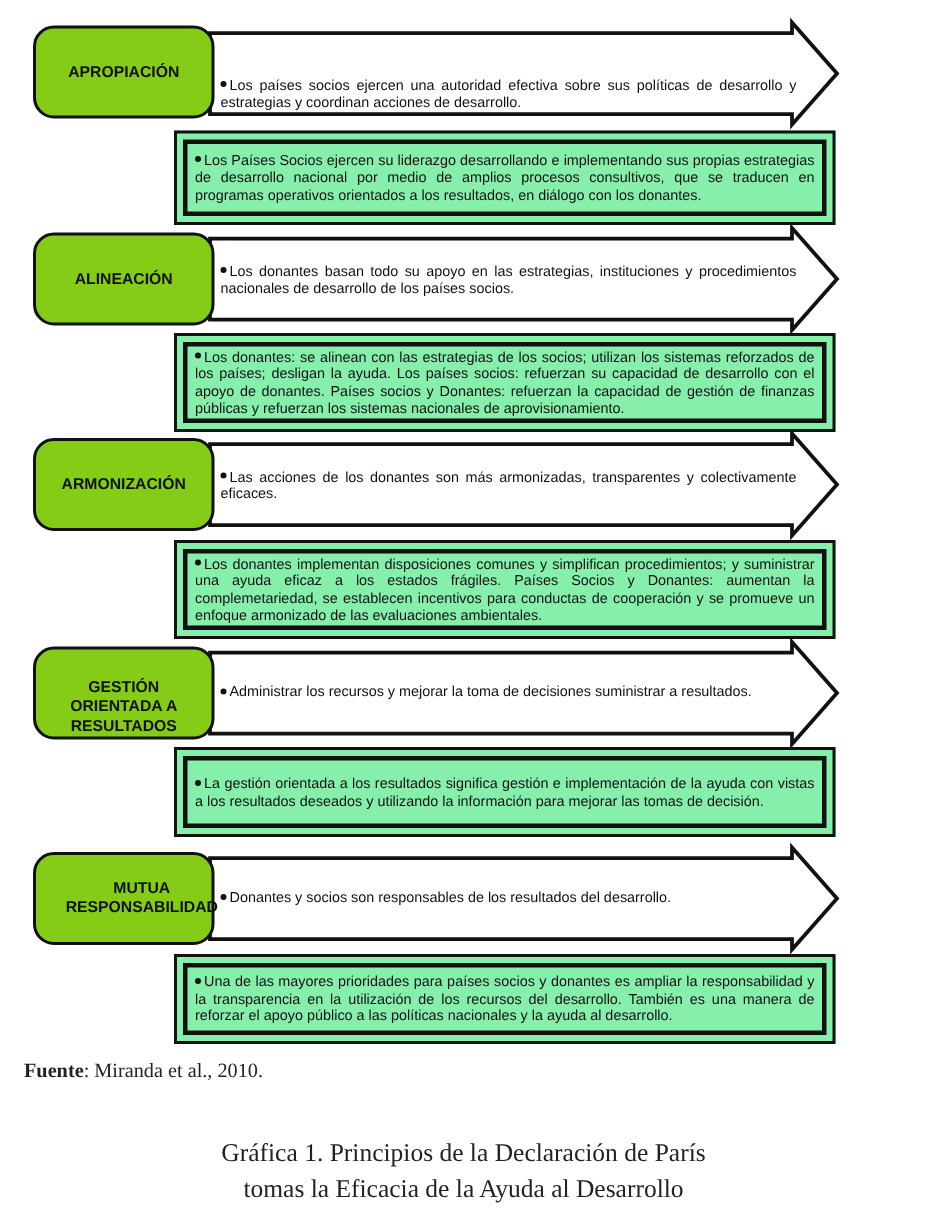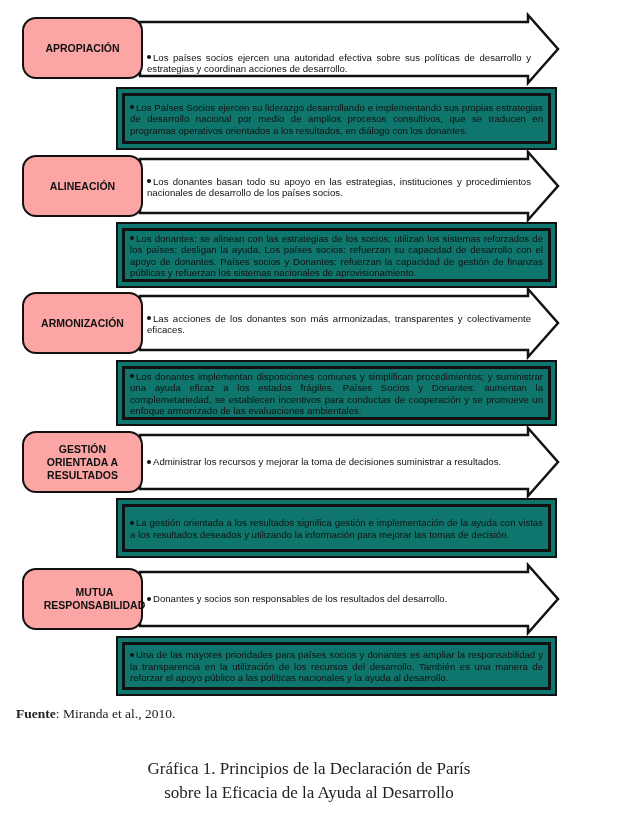--- a/index.html
+++ b/index.html
@@ -28,21 +28,21 @@
       height: 70px;
       overflow: visible;
     }
     .label-box {
       position: absolute;
       left: 22px;
       width: 121px;
       height: 62px;
       border: 2.5px solid #111;
       border-radius: 14px;
-      background: #fca5a5;
+      background: #84cc16;
       box-sizing: border-box;
       display: flex;
       align-items: center;
       justify-content: center;
       text-align: center;
       font-weight: bold;
       font-size: 10.5px;
       line-height: 13px;
       padding: 0 4px;
       z-index: 2;
@@ -71,21 +71,21 @@
       vertical-align: middle;
       position: relative;
       top: -1px;
     }
     .detail-outer {
       position: absolute;
       left: 116px;
       width: 441px;
       border: 2.5px solid #111;
       box-sizing: border-box;
-      background: #0f766e;
+      background: #86efac;
       padding: 4px;
     }
     .detail-inner {
       border: 3px solid #111;
       box-sizing: border-box;
       height: 100%;
       padding: 5px 5px 4px 5px;
       font-size: 9.6px;
       line-height: 11.4px;
       text-align: justify;
@@ -170,21 +170,21 @@
 <div class="detail-outer" style="top:360px;height:66px;">
   <div class="detail-inner">
     <span class="txt"><span class="bullet"></span><span>Los donantes implementan disposiciones comunes y simplifican procedimientos;  y suministrar una ayuda eficaz a los estados frágiles. Países Socios y Donantes: aumentan la complemetariedad, se establecen incentivos para conductas de cooperación y se promueve un enfoque armonizado de las evaluaciones ambientales.</span></span>
   </div>
 </div>
 
 <div class="row" style="top:427px;">
   <svg class="arrow-svg" viewBox="0 0 618 70">
     <polygon points="140,8 528,8 528,1 558,35 528,69 528,62 140,62" fill="#fff" stroke="#111" stroke-width="2.5" stroke-linejoin="miter"></polygon>
   </svg>
-  <div class="label-box" style="top:4px;">
+  <div class="label-box" style="top:4px;align-items:flex-end;">
     <span>GESTIÓN ORIENTADA A RESULTADOS</span>
   </div>
   <div class="arrow-text" style="top:27px;height:16px;">
     <span class="txt"><span class="bullet"></span><span>Administrar los recursos y mejorar la toma de decisiones suministrar a resultados.</span></span>
   </div>
 </div>
 <div class="detail-outer" style="top:498px;height:60px;">
   <div class="detail-inner">
     <span class="txt"><span class="bullet"></span><span>La gestión orientada a los resultados significa gestión e implementación de la ayuda con vistas a los resultados deseados y utilizando la información para mejorar las tomas de decisión.</span></span>
   </div>
@@ -206,14 +206,14 @@
     <span class="txt"><span class="bullet"></span><span>Una de las mayores prioridades para países socios y donantes es ampliar la responsabilidad y la transparencia en la utilización de los recursos del desarrollo. También es una manera de reforzar el apoyo público a las políticas nacionales y la ayuda al desarrollo.</span></span>
   </div>
 </div>
 
 <div class="source">
   <b>Fuente</b><span>: Miranda et al., 2010.</span>
 </div>
 
 <div class="caption">
   <div>Gráfica 1. Principios de la Declaración de París</div>
-  <div>sobre la Eficacia de la Ayuda al Desarrollo</div>
+  <div>tomas la Eficacia de la Ayuda al Desarrollo</div>
 </div>
 
 </body></html>

